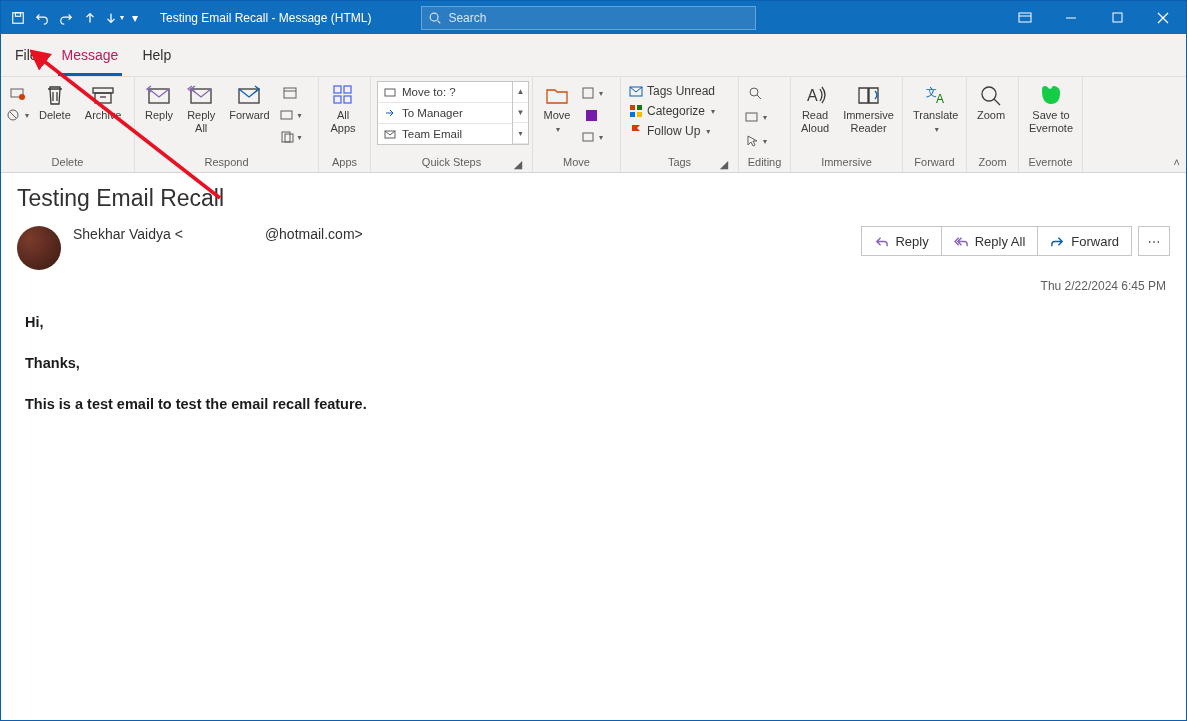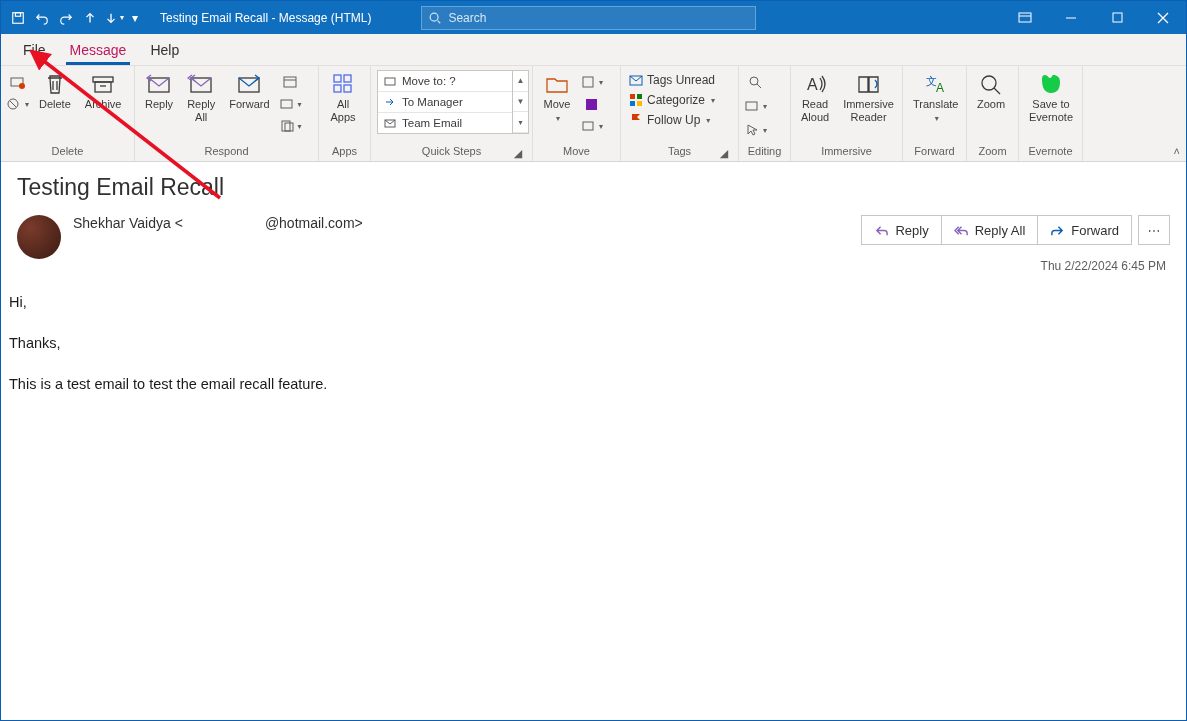--- a/index.html
+++ b/index.html
@@ -14,21 +14,21 @@
 .title-text { margin-left: 11px; white-space: nowrap; }
 .search-wrap { flex: 0 0 auto; margin-left: 50px; }
 .searchbox { width: 335px; height: 24px; background: #2b7cc1; border: 1px solid #62a5db; display: flex; align-items: center; padding: 0 6px; gap: 6px; color: #cfe3f3; }
 .searchbox svg { width: 14px; height: 14px; }
 .searchbox input { flex: 1; border: none; background: transparent; color: #fff; font-size: 12px; outline: none; }
 .searchbox input::placeholder { color: #d7e7f4; }
 .win-controls { margin-left: auto; display: flex; }
 .win-btn { width: 46px; height: 33px; display: flex; align-items: center; justify-content: center; color: #fff; cursor: pointer; }
 
 
-.tabs { height: 32px; background: #f3f2f1; border-bottom: 1px solid #e1dfdd; display: flex; align-items: stretch; padding: 0 10px; font-size: 14px; }
+.tabs { height: 43px; background: #f3f2f1; border-bottom: 1px solid #e1dfdd; display: flex; align-items: stretch; padding: 0 2px; font-size: 14px; }
 .tab { padding: 0 12px; display: flex; align-items: center; color: #323130; cursor: pointer; position: relative; }
 .tab.active { color: #be185d; }
 .tab.active::after { content: ''; position: absolute; left: 8px; right: 8px; bottom: 0; height: 3px; background: #0a5fb4; }
 
 
 .ribbon { background: #f3f2f1; border-bottom: 1px solid #d6d6d6; display: flex; align-items: stretch; height: 96px; font-size: 11px; color: #3b3a39; position: relative; }
 .group { border-right: 1px solid #e1dfdd; display: flex; flex-direction: column; padding: 4px 6px 0 6px; }
 .group-body { flex: 1; display: flex; align-items: flex-start; gap: 6px; }
 .group-label { text-align: center; font-size: 11px; color: #605e5c; padding: 2px 0 4px 0; position: relative; }
 .dlaunch { position: absolute; right: 2px; bottom: 2px; width: 12px; height: 12px; cursor: pointer; }
@@ -57,22 +57,22 @@
 .avatar { width: 44px; height: 44px; border-radius: 50%; background: radial-gradient(circle at 30% 30%, #7a3b2b, #3a1a12); flex-shrink: 0; }
 .meta { flex: 1; font-size: 13px; color: #323130; }
 .meta .from { font-size: 14px; }
 .meta .redact { display: inline-block; width: 82px; height: 11px; background: #fff; border: 0; vertical-align: middle; }
 .meta .to-line { color: #605e5c; font-size: 13px; margin-top: 2px; }
 .actions { display: flex; gap: 0; align-items: flex-start; }
 .act-btn { height: 30px; padding: 0 12px; border: 1px solid #c8c6c4; background: #fff; display: flex; align-items: center; gap: 6px; font-size: 13px; cursor: pointer; color: #323130; }
 .act-btn + .act-btn { border-left: none; }
 .act-btn.more { width: 32px; padding: 0; justify-content: center; margin-left: 6px; border-left: 1px solid #c8c6c4; }
 .act-btn svg { width: 15px; height: 15px; }
-.timestamp { text-align: right; font-size: 12px; color: #605e5c; margin-top: 0; padding-right: 4px; }
-.body-text { padding: 18px 8px; font-size: 14.5px; color: #1b1b1b; line-height: 1.6; font-family: Calibri, Arial, sans-serif; }
+.timestamp { text-align: right; font-size: 12px; color: #605e5c; margin-top: 9px; padding-right: 4px; }
+.body-text { padding: 18px 24px; font-size: 14.5px; color: #1b1b1b; line-height: 1.6; font-family: Calibri, Arial, sans-serif; font-weight: bold; }
 .body-text p { margin-bottom: 18px; }
 
 .chev { font-size: 8px; color: #605e5c; margin-left: 2px; }
 </style>
 </head>
 <body>
 
 <div class="app">
 
   <div class="titlebar">

